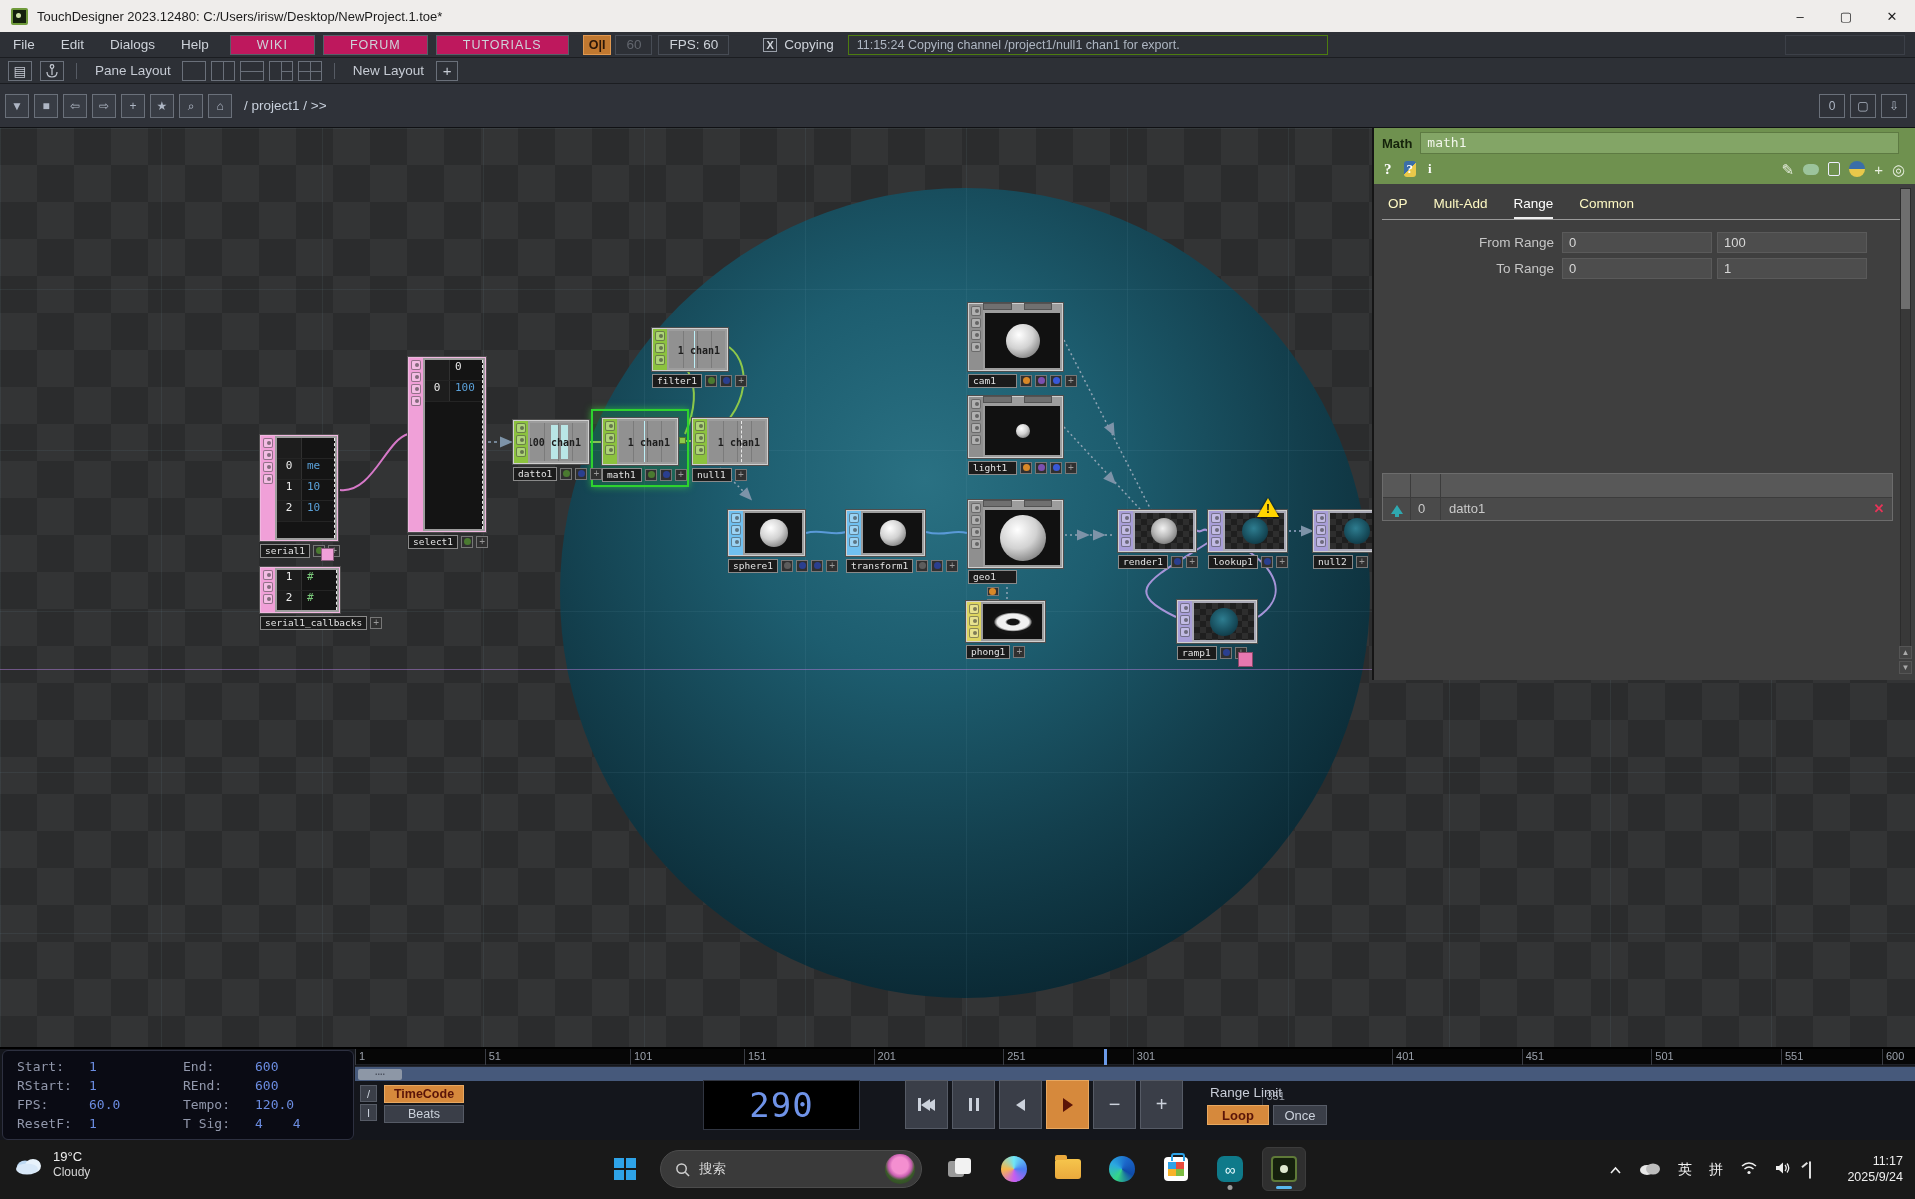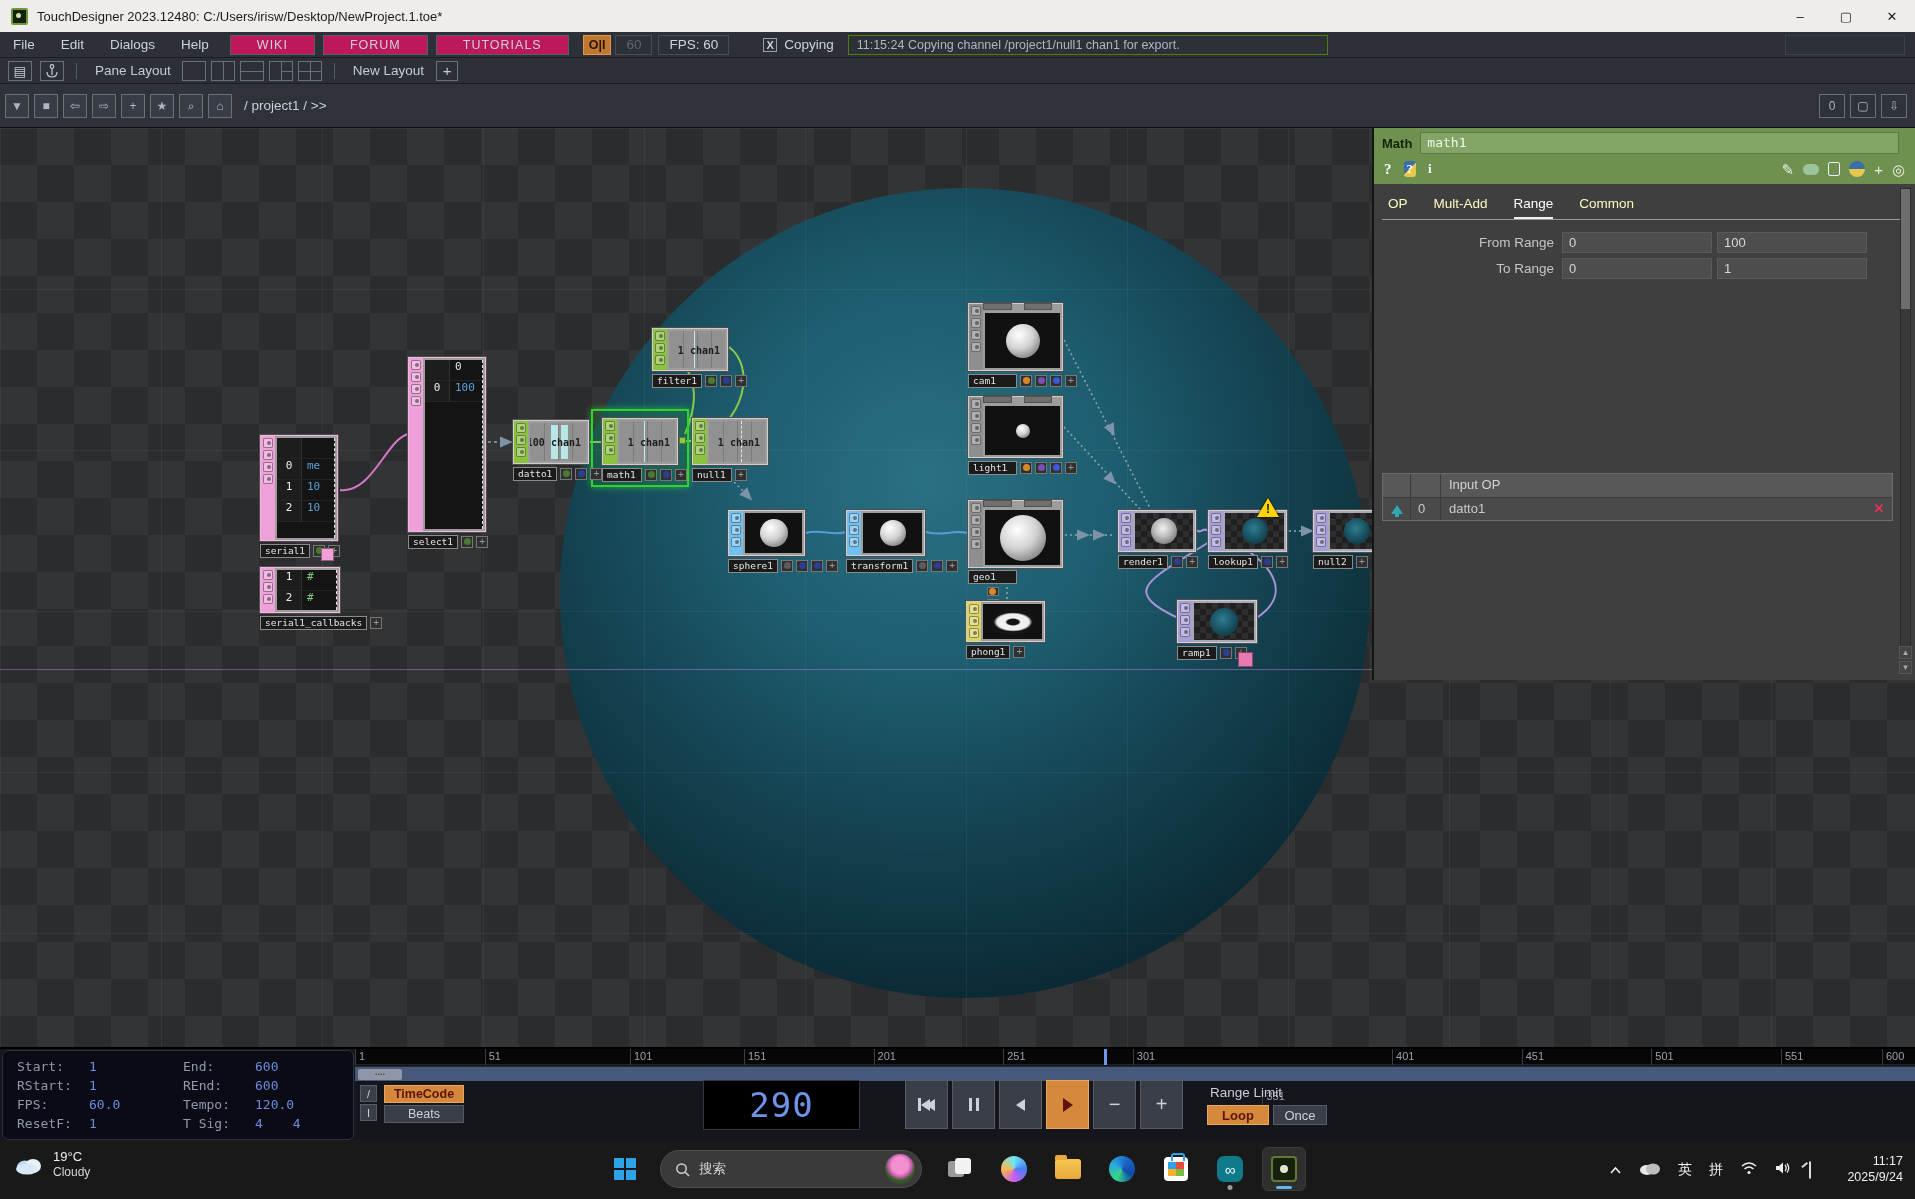--- a/index.html
+++ b/index.html
@@ -712,21 +712,20 @@
         <div class="pp-prow">
           <div class="pp-plabel">To Range</div>
           <div class="pp-field">0</div>
           <div class="pp-field">1</div>
         </div>
       </div>
     <div id="pp-table">
         <div class="ppt-row hdr">
           <div class="ppt-c0"></div>
           <div class="ppt-c1"></div>
-          <div class="ppt-c2">Input OP</div>
           <div class="ppt-c3"></div>
         </div>
         <div class="ppt-row data">
           <div class="ppt-c0">
             <span class="up-arrow"></span>
           </div>
           <div class="ppt-c1">0</div>
           <div class="ppt-c2">datto1</div>
           <div class="ppt-c3">✕</div>
         </div>

